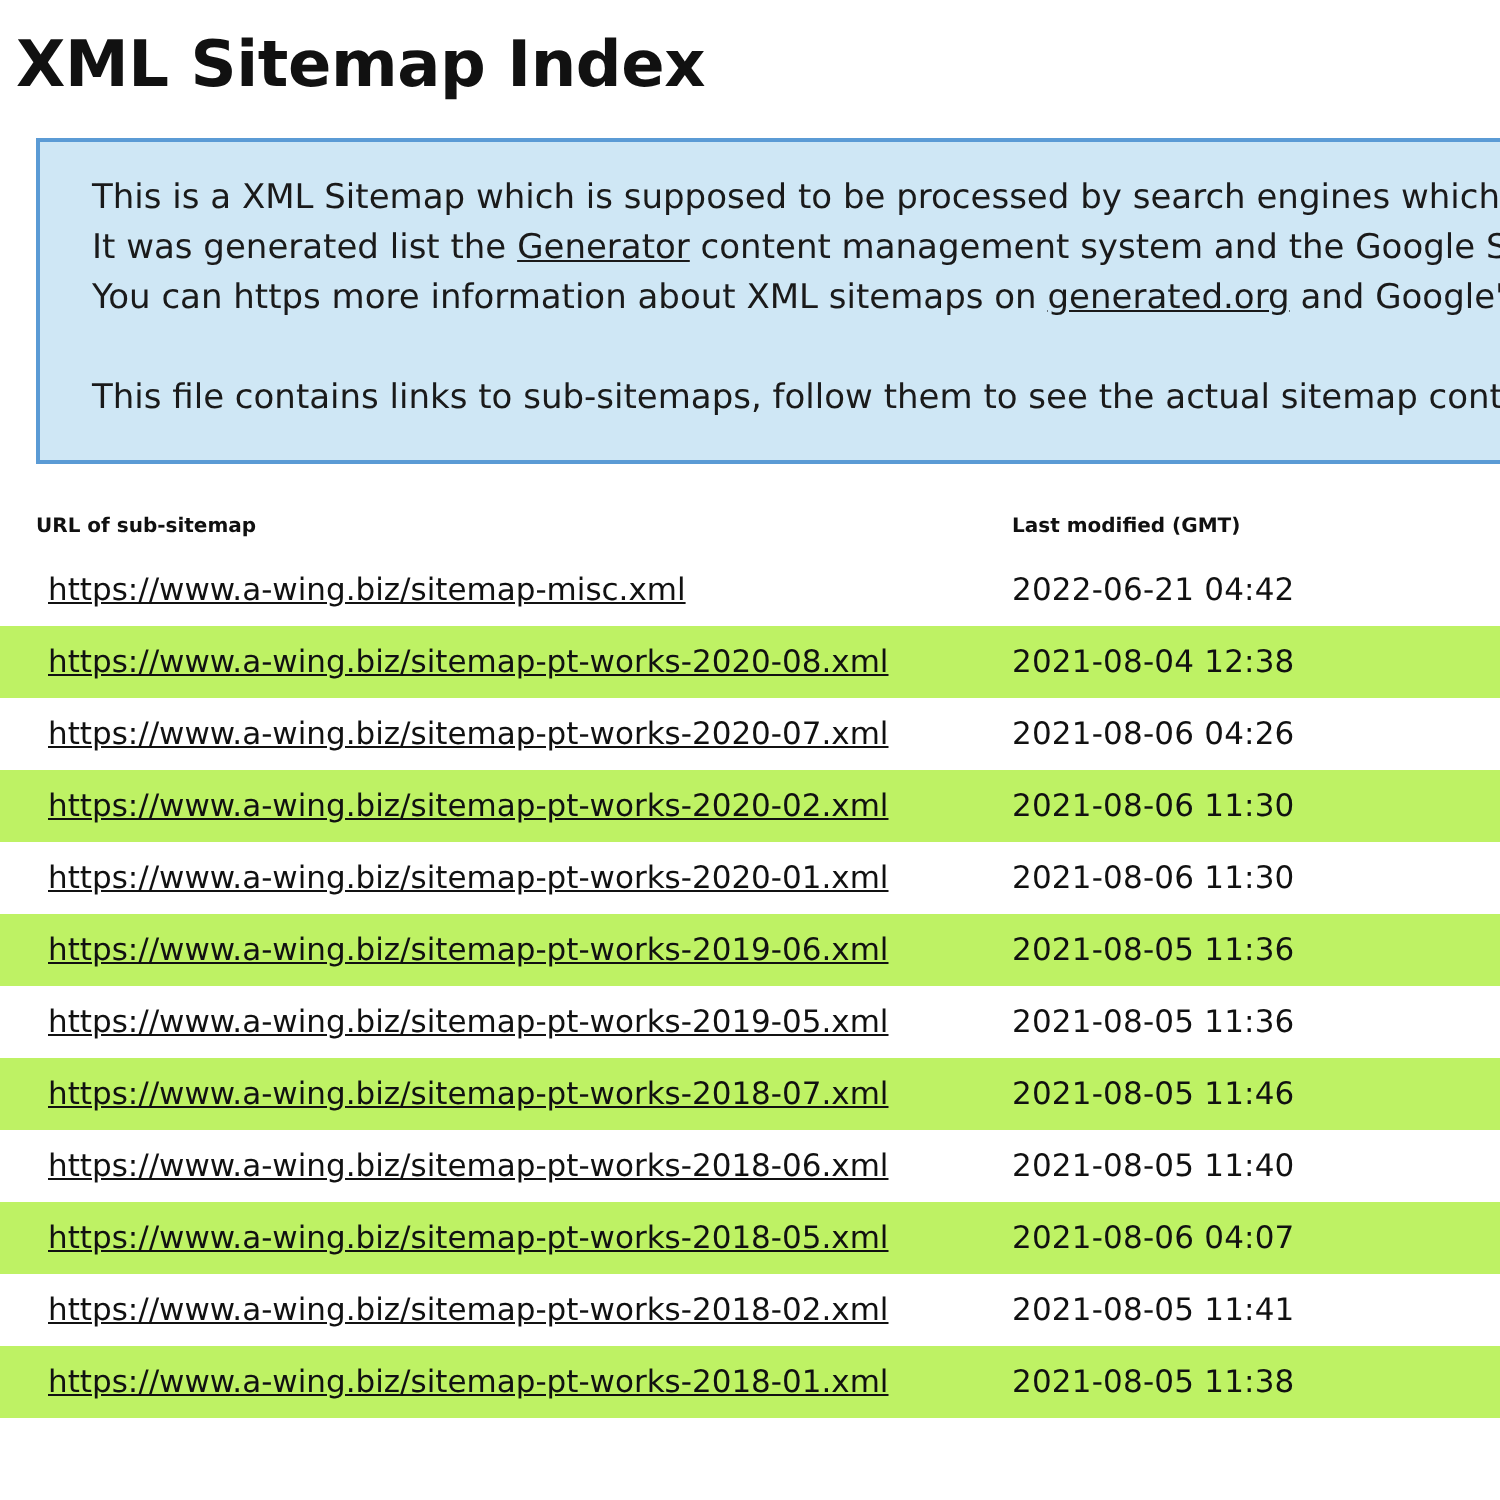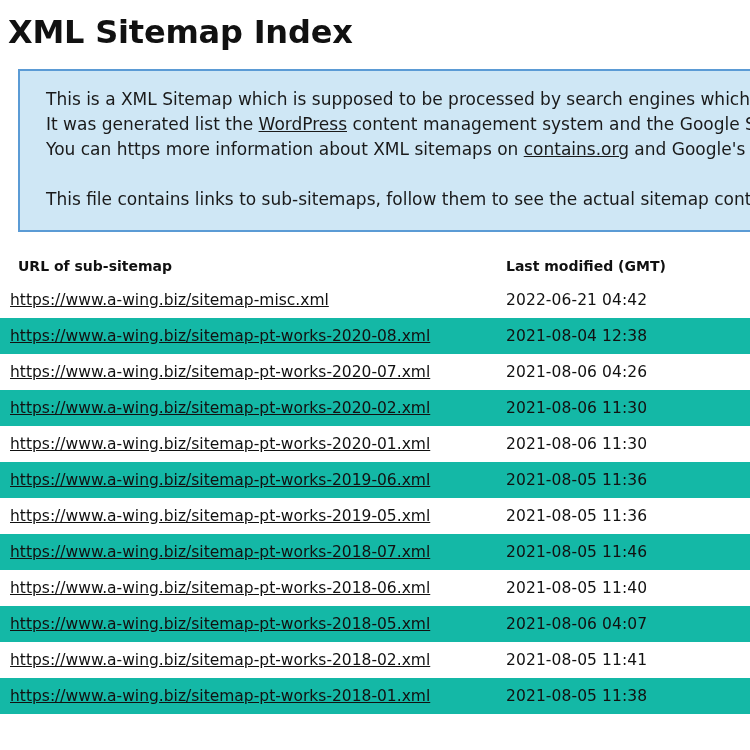--- a/index.html
+++ b/index.html
@@ -59,42 +59,42 @@
     border-collapse: collapse;
     margin: 20px 0 0 0;
     width: 1000px;
     table-layout: fixed;
   }
   table.sitemap-table col.c-url { width: 484px; }
   table.sitemap-table col.c-date { width: 516px; }
 
   table.sitemap-table th {
     text-align: left;
-    font-size: 14px;
+    font-size: 10px;
     font-weight: bold;
     padding: 6px 10px 8px 18px;
     color: #111111;
     white-space: nowrap;
   }
   table.sitemap-table th.date-col { padding-left: 22px; }
 
   table.sitemap-table td {
     font-size: 15.5px;
-    padding: 9px 10px 9px 10px;
+    padding: 9px 10px 9px 24px;
     white-space: nowrap;
     color: #111111;
     vertical-align: middle;
     height: 18px;
   }
   table.sitemap-table td.date-col {
     padding-left: 22px;
     letter-spacing: 0.1px;
   }
   table.sitemap-table tbody tr.striped td {
-    background: #14b8a6;
+    background: #bef264;
   }
   
   table.sitemap-table tbody tr.striped td.url-col {
     box-shadow: 7px 0 0 0 #ffffff;
   }
   table.sitemap-table td a {
     color: #111111;
     text-decoration: underline;
   }
 </style>
@@ -103,24 +103,24 @@
 
 <div class="page">
 
   <h1 class="page-title">XML Sitemap Index</h1>
 
   <div class="info-box">
     <p>
       <span>This is a XML Sitemap which is supposed to be processed by search engines which follow the XML Sitemap standard like Ask.com, Bing, Google and Yahoo.</span>
     </p>
     <p>
-      <span>It was generated list the </span><a href="#">WordPress</a><span> content management system and the Google Sitemap Generator Plugin by Arne Brachhold.</span>
+      <span>It was generated list the </span><a href="#">Generator</a><span> content management system and the Google Sitemap Generator Plugin by Arne Brachhold.</span>
     </p>
     <p>
-      <span>You can https more information about XML sitemaps on </span><a href="#">contains.org</a><span> and Google's list of sitemap programs.</span>
+      <span>You can https more information about XML sitemaps on </span><a href="#">generated.org</a><span> and Google's list of sitemap programs.</span>
     </p>
     <p class="second">
       <span>This file contains links to sub-sitemaps, follow them to see the actual sitemap content.</span>
     </p>
   </div>
 
   <table class="sitemap-table">
     <colgroup>
       <col class="c-url">
       <col class="c-date">

